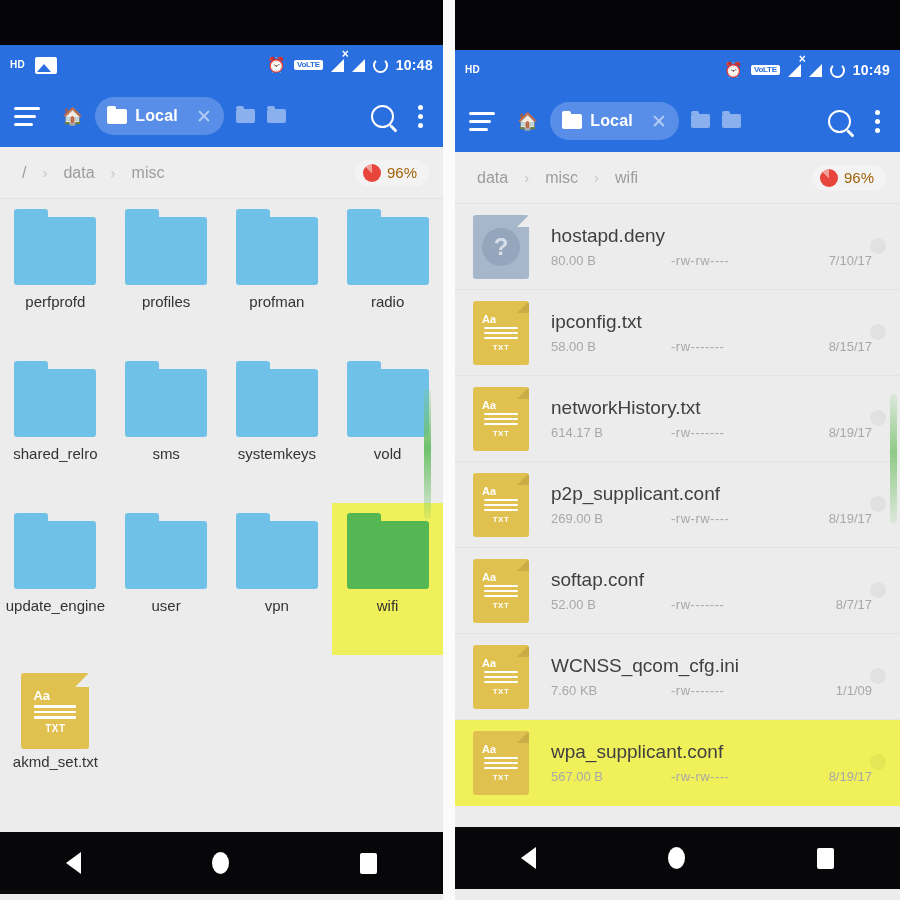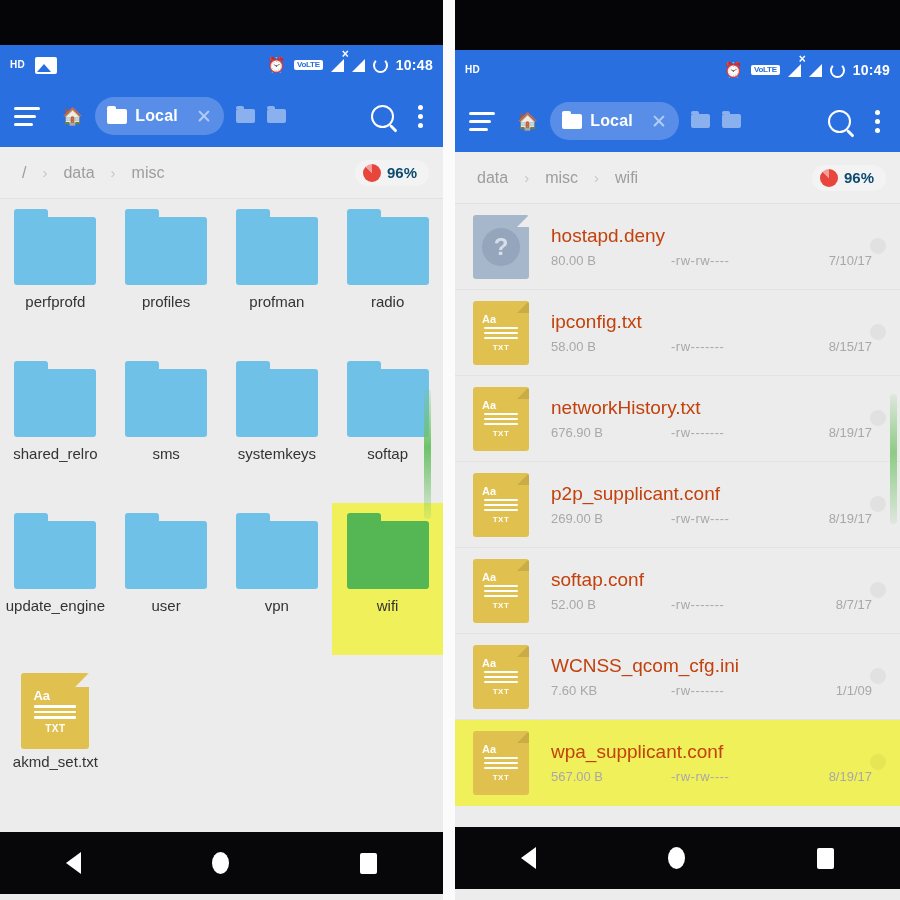--- a/index.html
+++ b/index.html
@@ -110,21 +110,21 @@
   .crumb-sep { color: #c6c6c6; font-size: 15px; }
   .storage {
     margin-left: auto; margin-right: 8px;
     background: #f3f3f3; border-radius: 14px;
     display: flex; align-items: center; gap: 6px; padding: 4px 12px 4px 8px;
   }
   .pie {
     width: 18px; height: 18px; border-radius: 50%;
     background: conic-gradient(#e8453c 0 87%, #f29e98 87% 100%);
   }
-  .storage-pct { color: #0c4a6e; font-size: 15px; font-weight: bold; }
+  .storage-pct { color: #a16207; font-size: 15px; font-weight: normal; }
 
   
   .gridwrap { position: relative; background: #ececec; height: 633px; overflow: hidden; }
   .grid { display: grid; grid-template-columns: repeat(4, 1fr); }
   .cell {
     display: flex; flex-direction: column; align-items: center;
     padding: 18px 2px 4px; height: 152px;
   }
   .cell.sel { background: #f0f05a; }
   .folder {
@@ -189,21 +189,21 @@
   .ficon-unk::after {
     content: ""; position: absolute; right: 0; top: 0;
     border-left: 12px solid transparent; border-bottom: 12px solid #ececec;
   }
   .unk-circle {
     width: 38px; height: 38px; border-radius: 50%; background: #94a5bc;
     display: flex; align-items: center; justify-content: center;
     color: #d6dee8; font-size: 24px; font-weight: bold;
   }
   .fmeta { flex: 1; margin-left: 22px; min-width: 0; }
-  .fname { font-size: 19px; color: #c2410c; margin-bottom: 6px; white-space: nowrap; }
+  .fname { font-size: 19px; color: #404040; margin-bottom: 6px; white-space: nowrap; }
   .fsub { display: flex; align-items: center; font-size: 13px; color: #a8a8a8; }
   .fsize { width: 120px; }
   .fperm { width: 130px; letter-spacing: .5px; }
   .fdate { margin-left: auto; padding-right: 18px; }
   .fcheck {
     position: absolute; right: 14px; top: 34px;
     width: 16px; height: 16px; border-radius: 50%;
     background: rgba(0,0,0,.045);
   }
   .scroll-green-r {
@@ -307,21 +307,21 @@
           <div class="cell">
             <div class="folder"></div>
             <div class="cellname">sms</div>
           </div>
           <div class="cell">
             <div class="folder"></div>
             <div class="cellname">systemkeys</div>
           </div>
           <div class="cell">
             <div class="folder"></div>
-            <div class="cellname">softap</div>
+            <div class="cellname">vold</div>
           </div>
           <div class="cell">
             <div class="folder"></div>
             <div class="cellname">update_engine</div>
           </div>
           <div class="cell">
             <div class="folder"></div>
             <div class="cellname">user</div>
           </div>
           <div class="cell">
@@ -452,21 +452,21 @@
     <span class="tf-lines">
                 <i></i>
                 <i></i>
                 <i></i>
               </span>
     <span class="tf-tag">TXT</span>
   </div>
     <div class="fmeta">
       <div class="fname">networkHistory.txt</div>
       <div class="fsub">
-        <span class="fsize">676.90 B</span>
+        <span class="fsize">614.17 B</span>
         <span class="fperm">-rw-------</span>
         <span class="fdate">8/19/17</span>
       </div>
     </div>
     <span class="fcheck"></span>
           </div>
           <div class="frow">
   <div class="ficon-txt">
     <span class="tf-aa">Aa</span>
     <span class="tf-lines">

